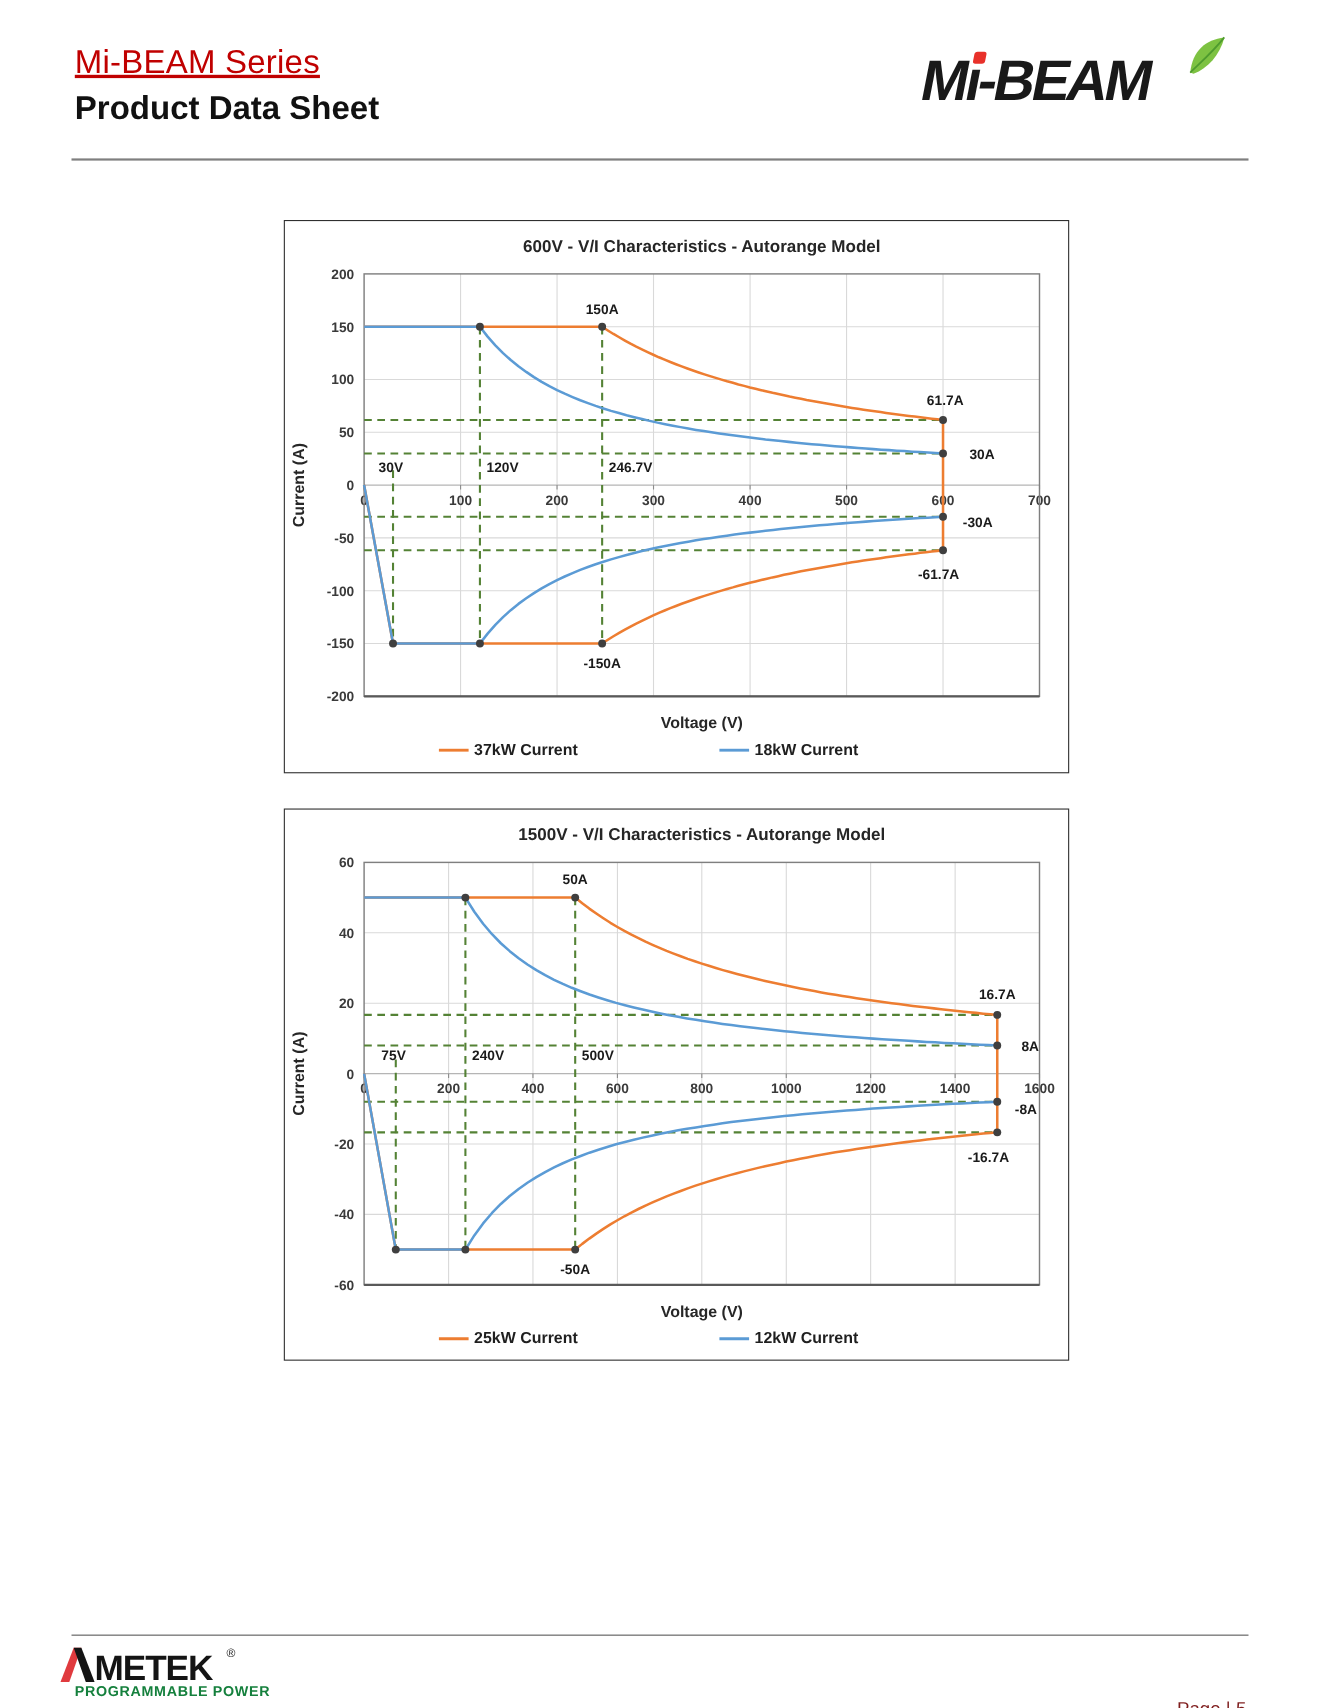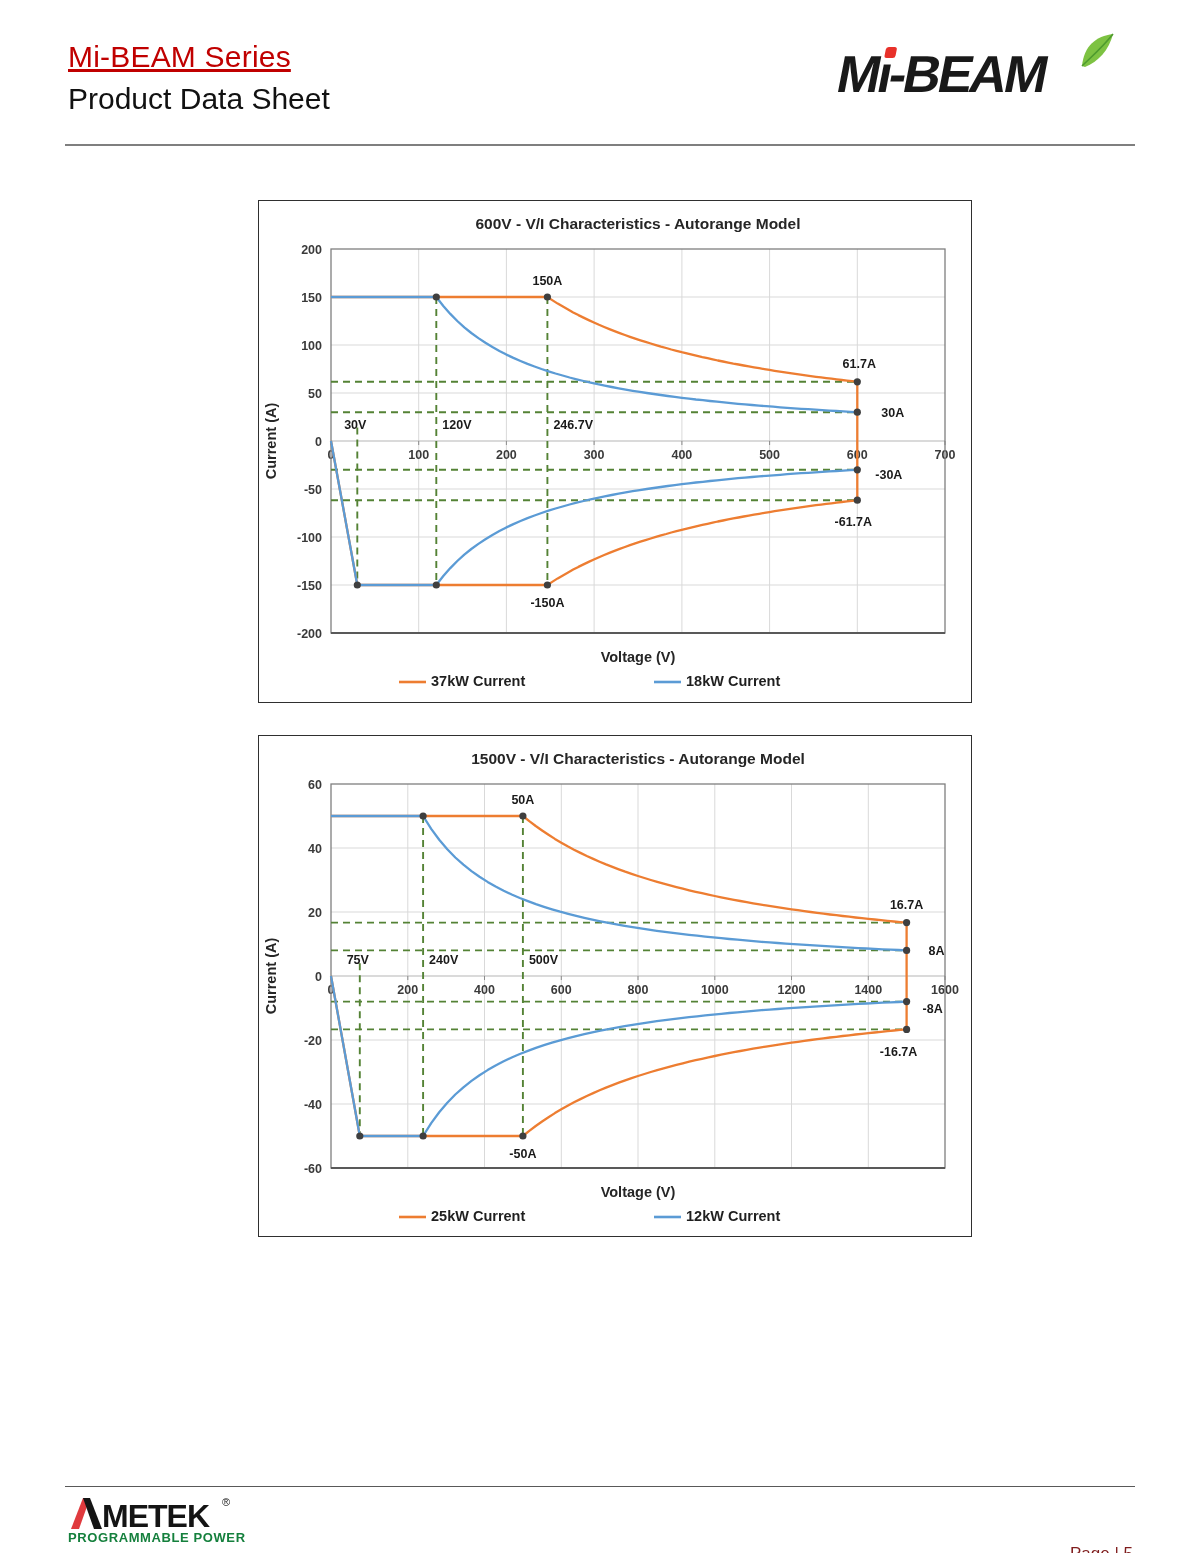--- a/index.html
+++ b/index.html
@@ -1,35 +1,35 @@
 <!DOCTYPE html>
 <html><head>
 <meta charset="utf-8">
 <style>
   html,body{margin:0;padding:0;background:#fff;}
   body{width:1200px;height:1553px;position:relative;font-family:"Liberation Sans",sans-serif;color:#1a1a1a;overflow:hidden;}
   .abs{position:absolute;}
   
   .title-red{left:68px;top:40px;font-size:30px;font-weight:500;color:#c00000;letter-spacing:.2px;text-decoration:underline;}
-  .title-black{left:68px;top:82px;font-size:30px;font-weight:400;color:#111;}
+  .title-black{left:68px;top:82px;font-size:30px;font-weight:700;color:#111;}
   .hrule{left:65px;width:1070px;height:0;border-top:2px solid #7f7f7f;}
   .hrule.top{top:144px;}
   .hrule.bottom{top:1486px;border-top-width:1.6px;border-top-color:#595959;}
   
   .brand{left:838px;top:44px;width:290px;height:64px;}
   .brand-text{font-size:52px;font-weight:900;color:#191919;letter-spacing:-3px;transform:skewX(-11deg);display:inline-block;white-space:nowrap;}
   .logo-i{position:relative;display:inline-block;}
   .logo-dot{position:absolute;top:3px;left:3px;width:11px;height:11px;background:#e8312a;border-radius:2.5px;}
   .leaf{position:absolute;right:12px;top:-12px;}
   
   .chart-box{left:258px;width:714px;height:503px;border:1.4px solid #2f2f2f;background:#fff;box-sizing:border-box;}
   #chart-0{top:200px;}
   #chart-1{top:735px;height:502px;}
   
-  .ametek{left:70px;top:1496px;width:260px;height:34px;}
+  .ametek{left:54px;top:1496px;width:260px;height:34px;}
   .prog-power{left:68px;top:1530px;font-size:13px;font-weight:800;color:#15803d;letter-spacing:.6px;}
   .page-num{left:933px;top:1544px;width:200px;text-align:right;font-size:17px;color:#7f1d1d;}
   svg text{font-family:"Liberation Sans",sans-serif;}
 </style>
 </head>
 <body>
 
 <div class="abs title-red">Mi-BEAM Series</div>
 <div class="abs title-black">Product Data Sheet</div>
 

